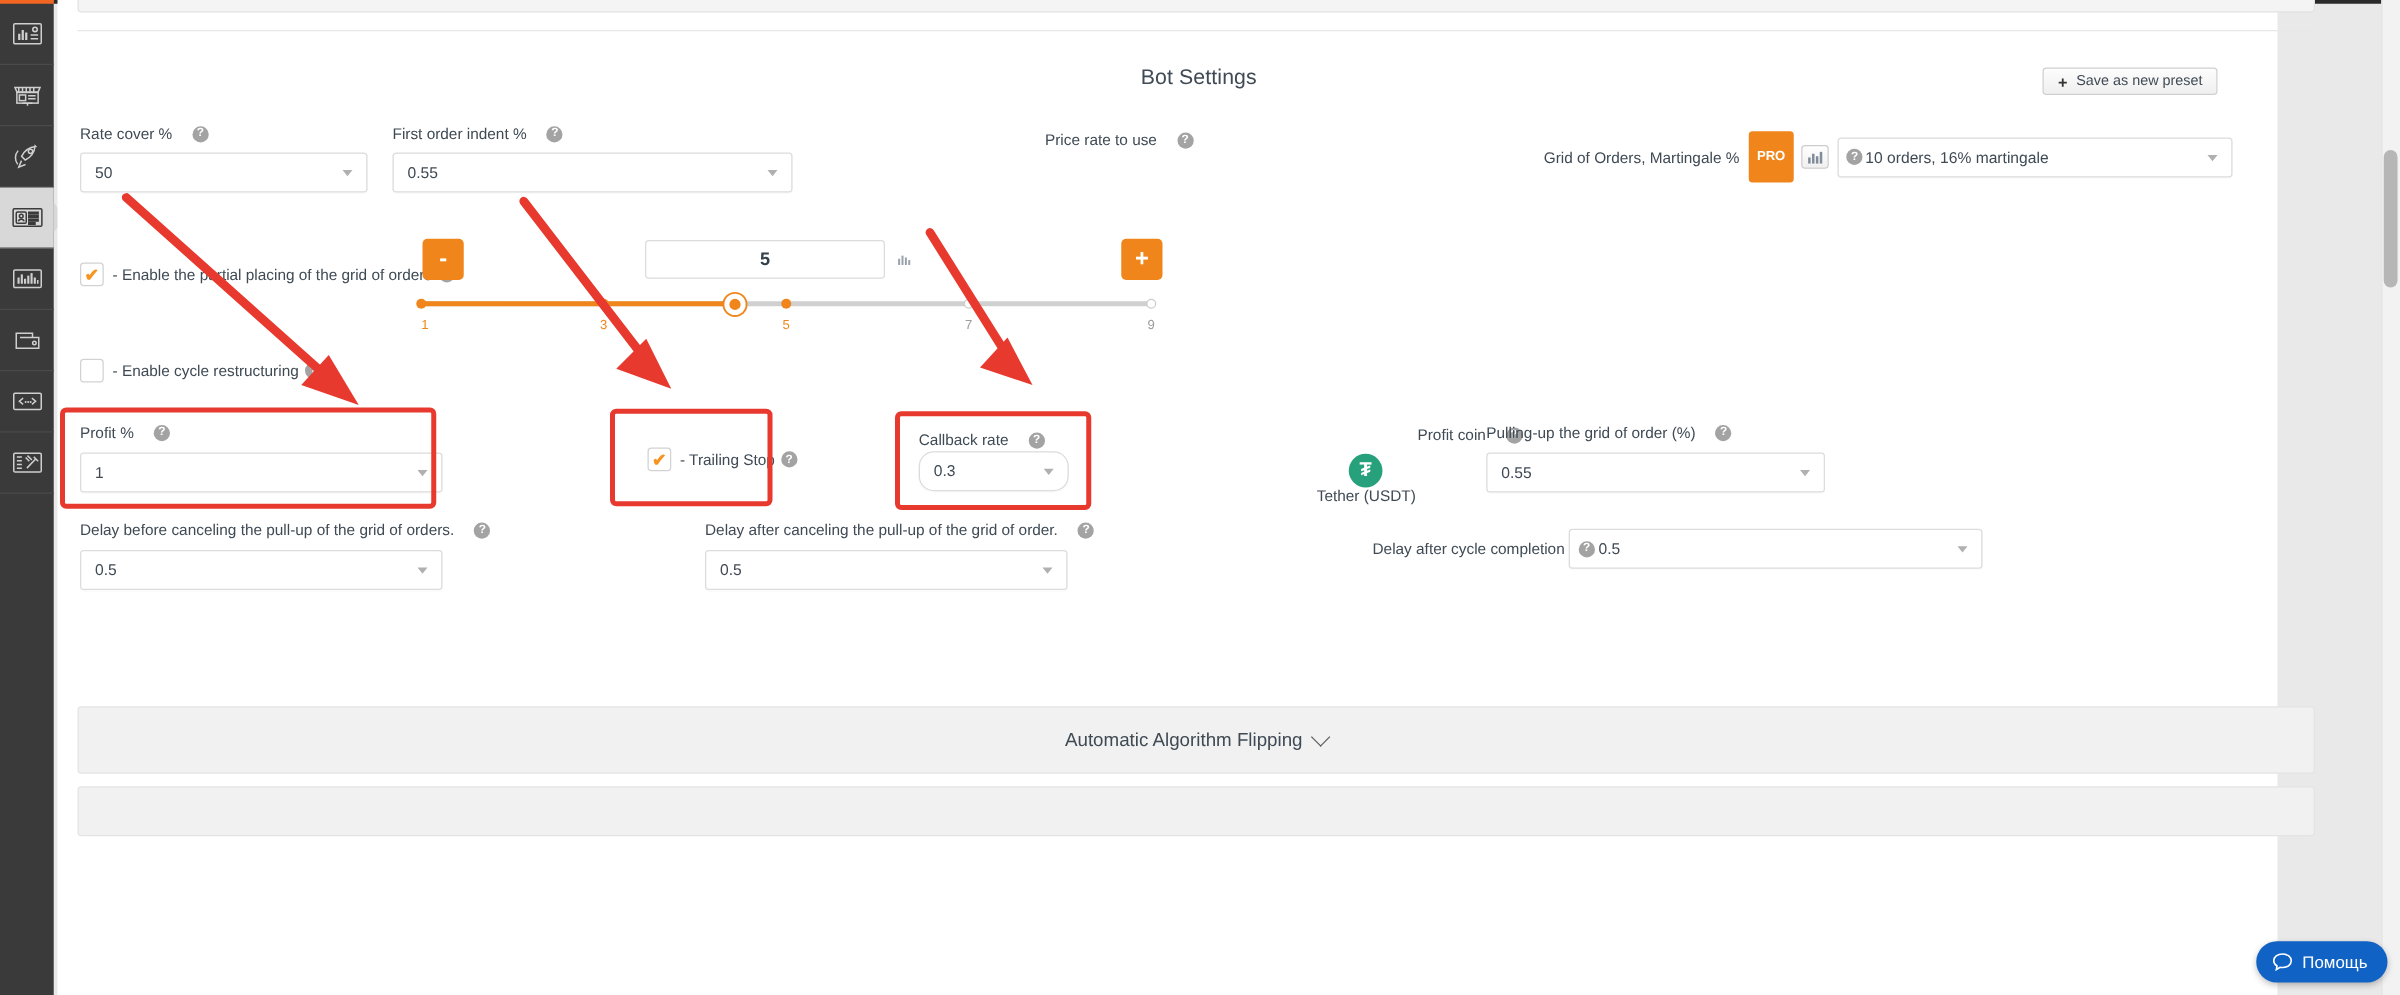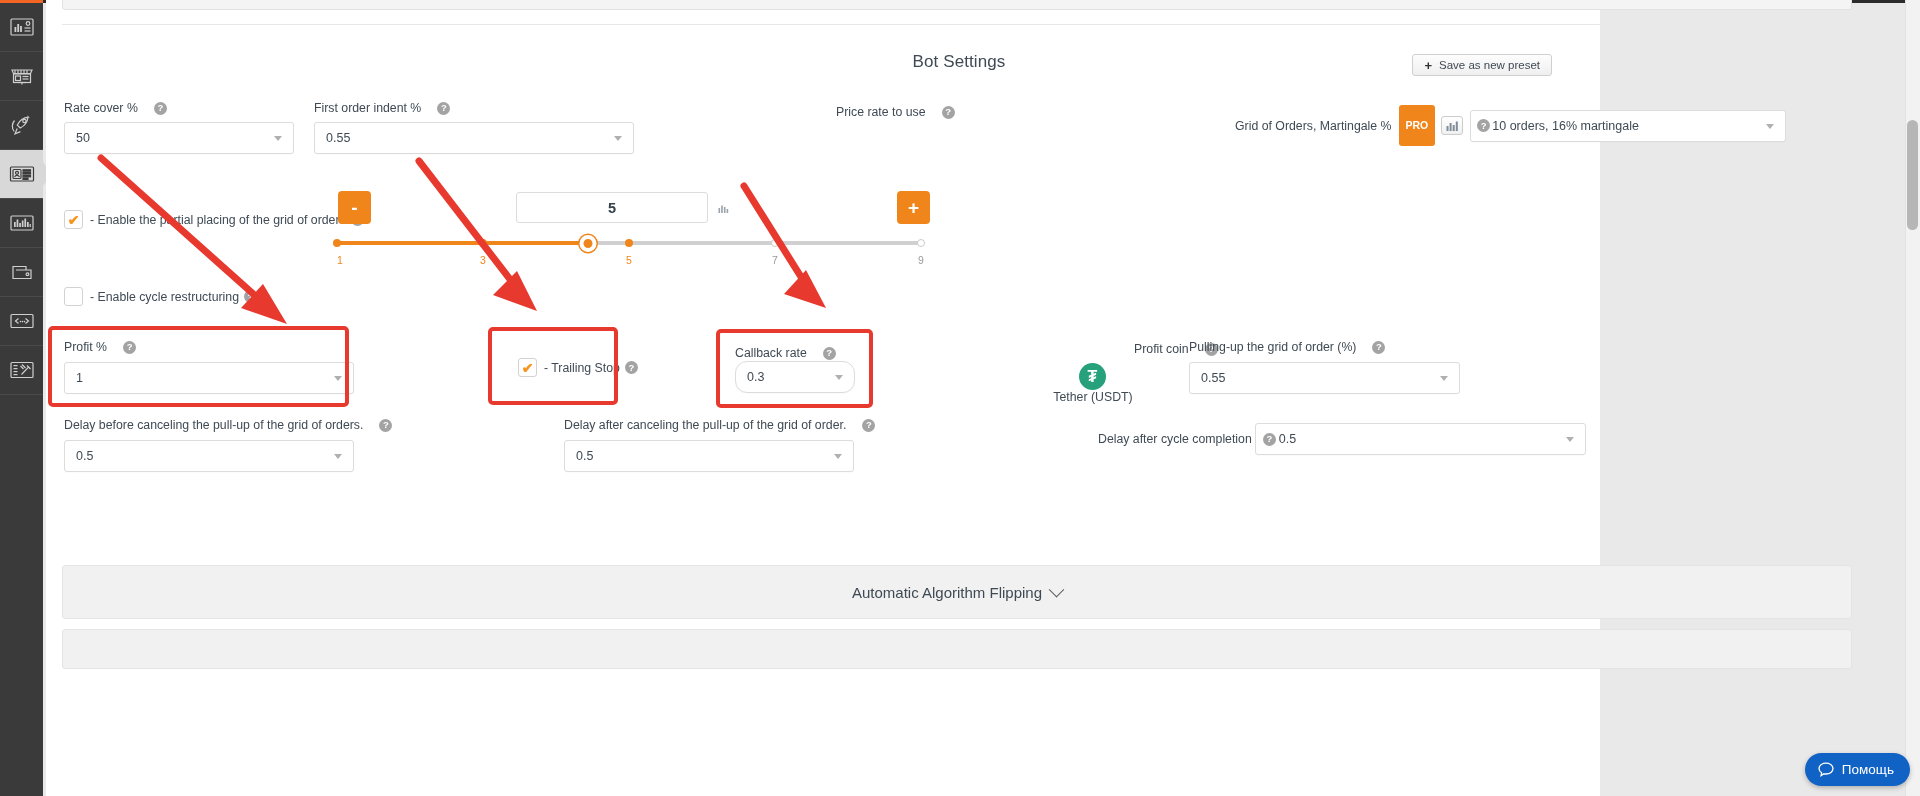--- a/index.html
+++ b/index.html
@@ -56,21 +56,21 @@
   
   #pagebg {
     position: absolute; left: 43px; top: 0;
     width: 1877px; height: 796px;
     background: #e9e9e9;
   }
 
   
   #card {
     position: absolute; left: 46px; top: 0;
-    width: 1554px; height: 796px;
+    width: 1776px; height: 796px;
     background: #ffffff;
   }
 
   
   #top-stub {
     position: absolute; left: 16px; top: -14px;
     width: 1790px; height: 24px;
     background: #f4f4f4;
     border: 1px solid #e2e2e2;
     border-radius: 3px;

